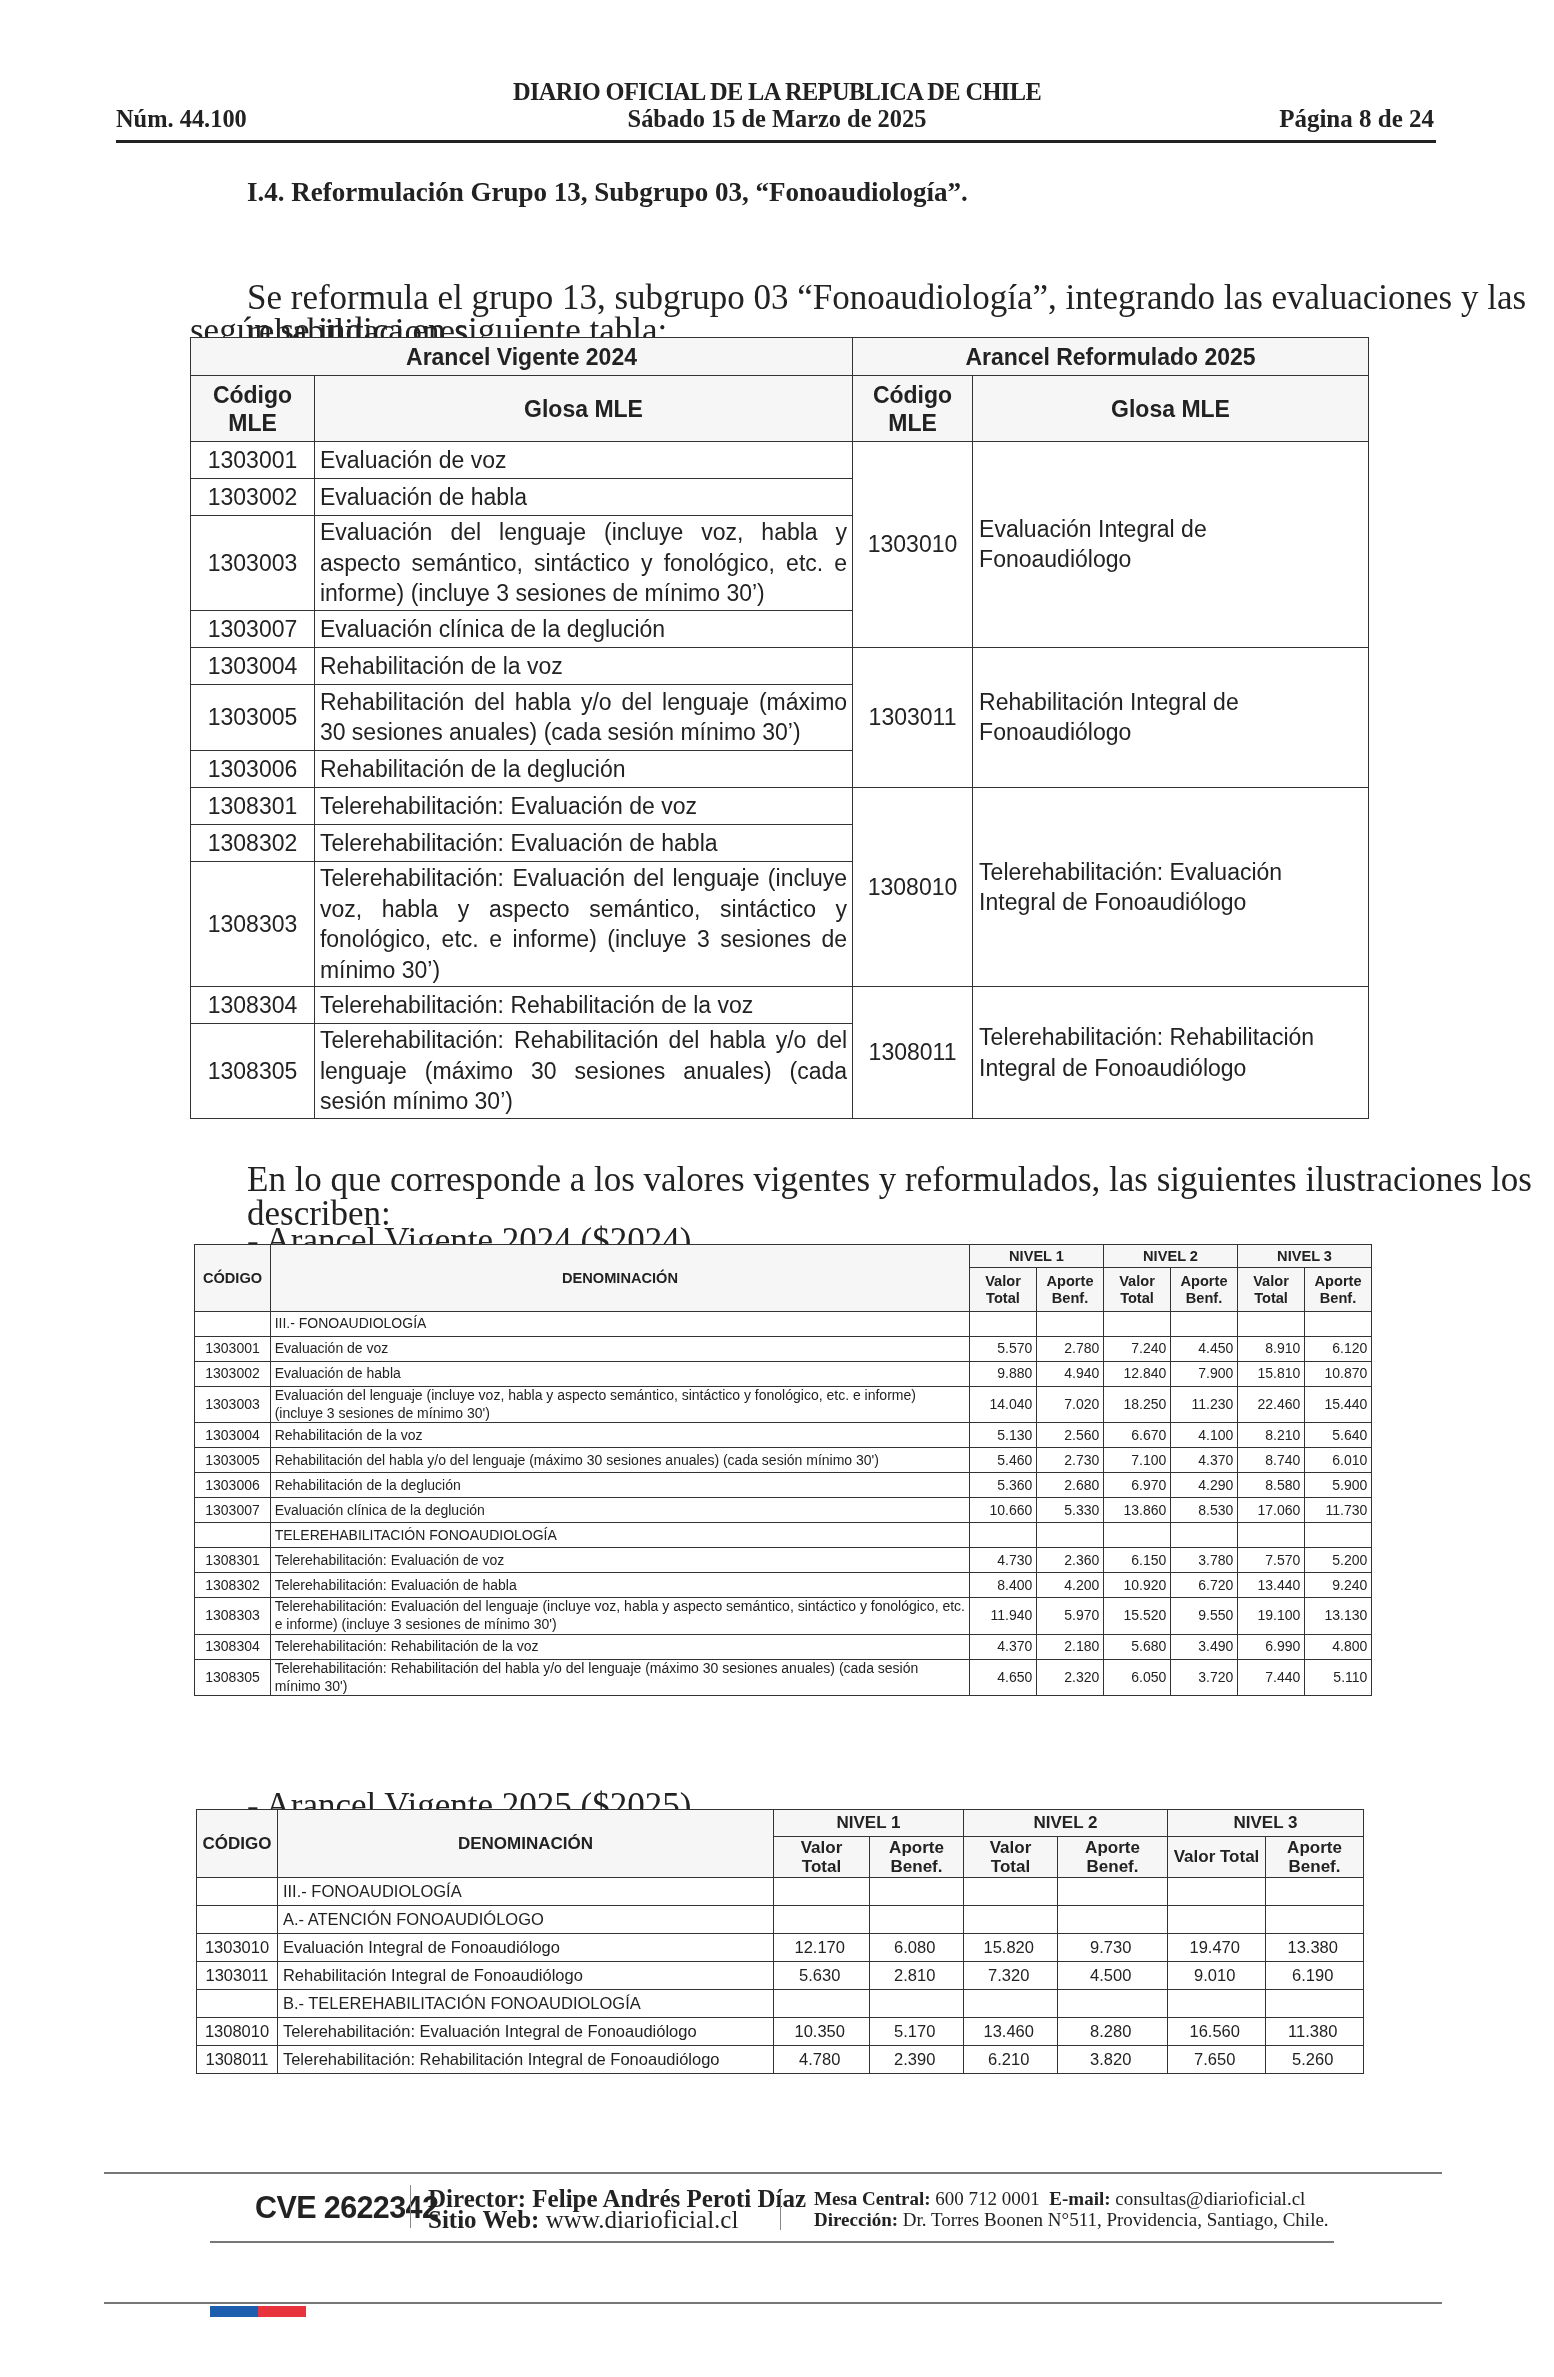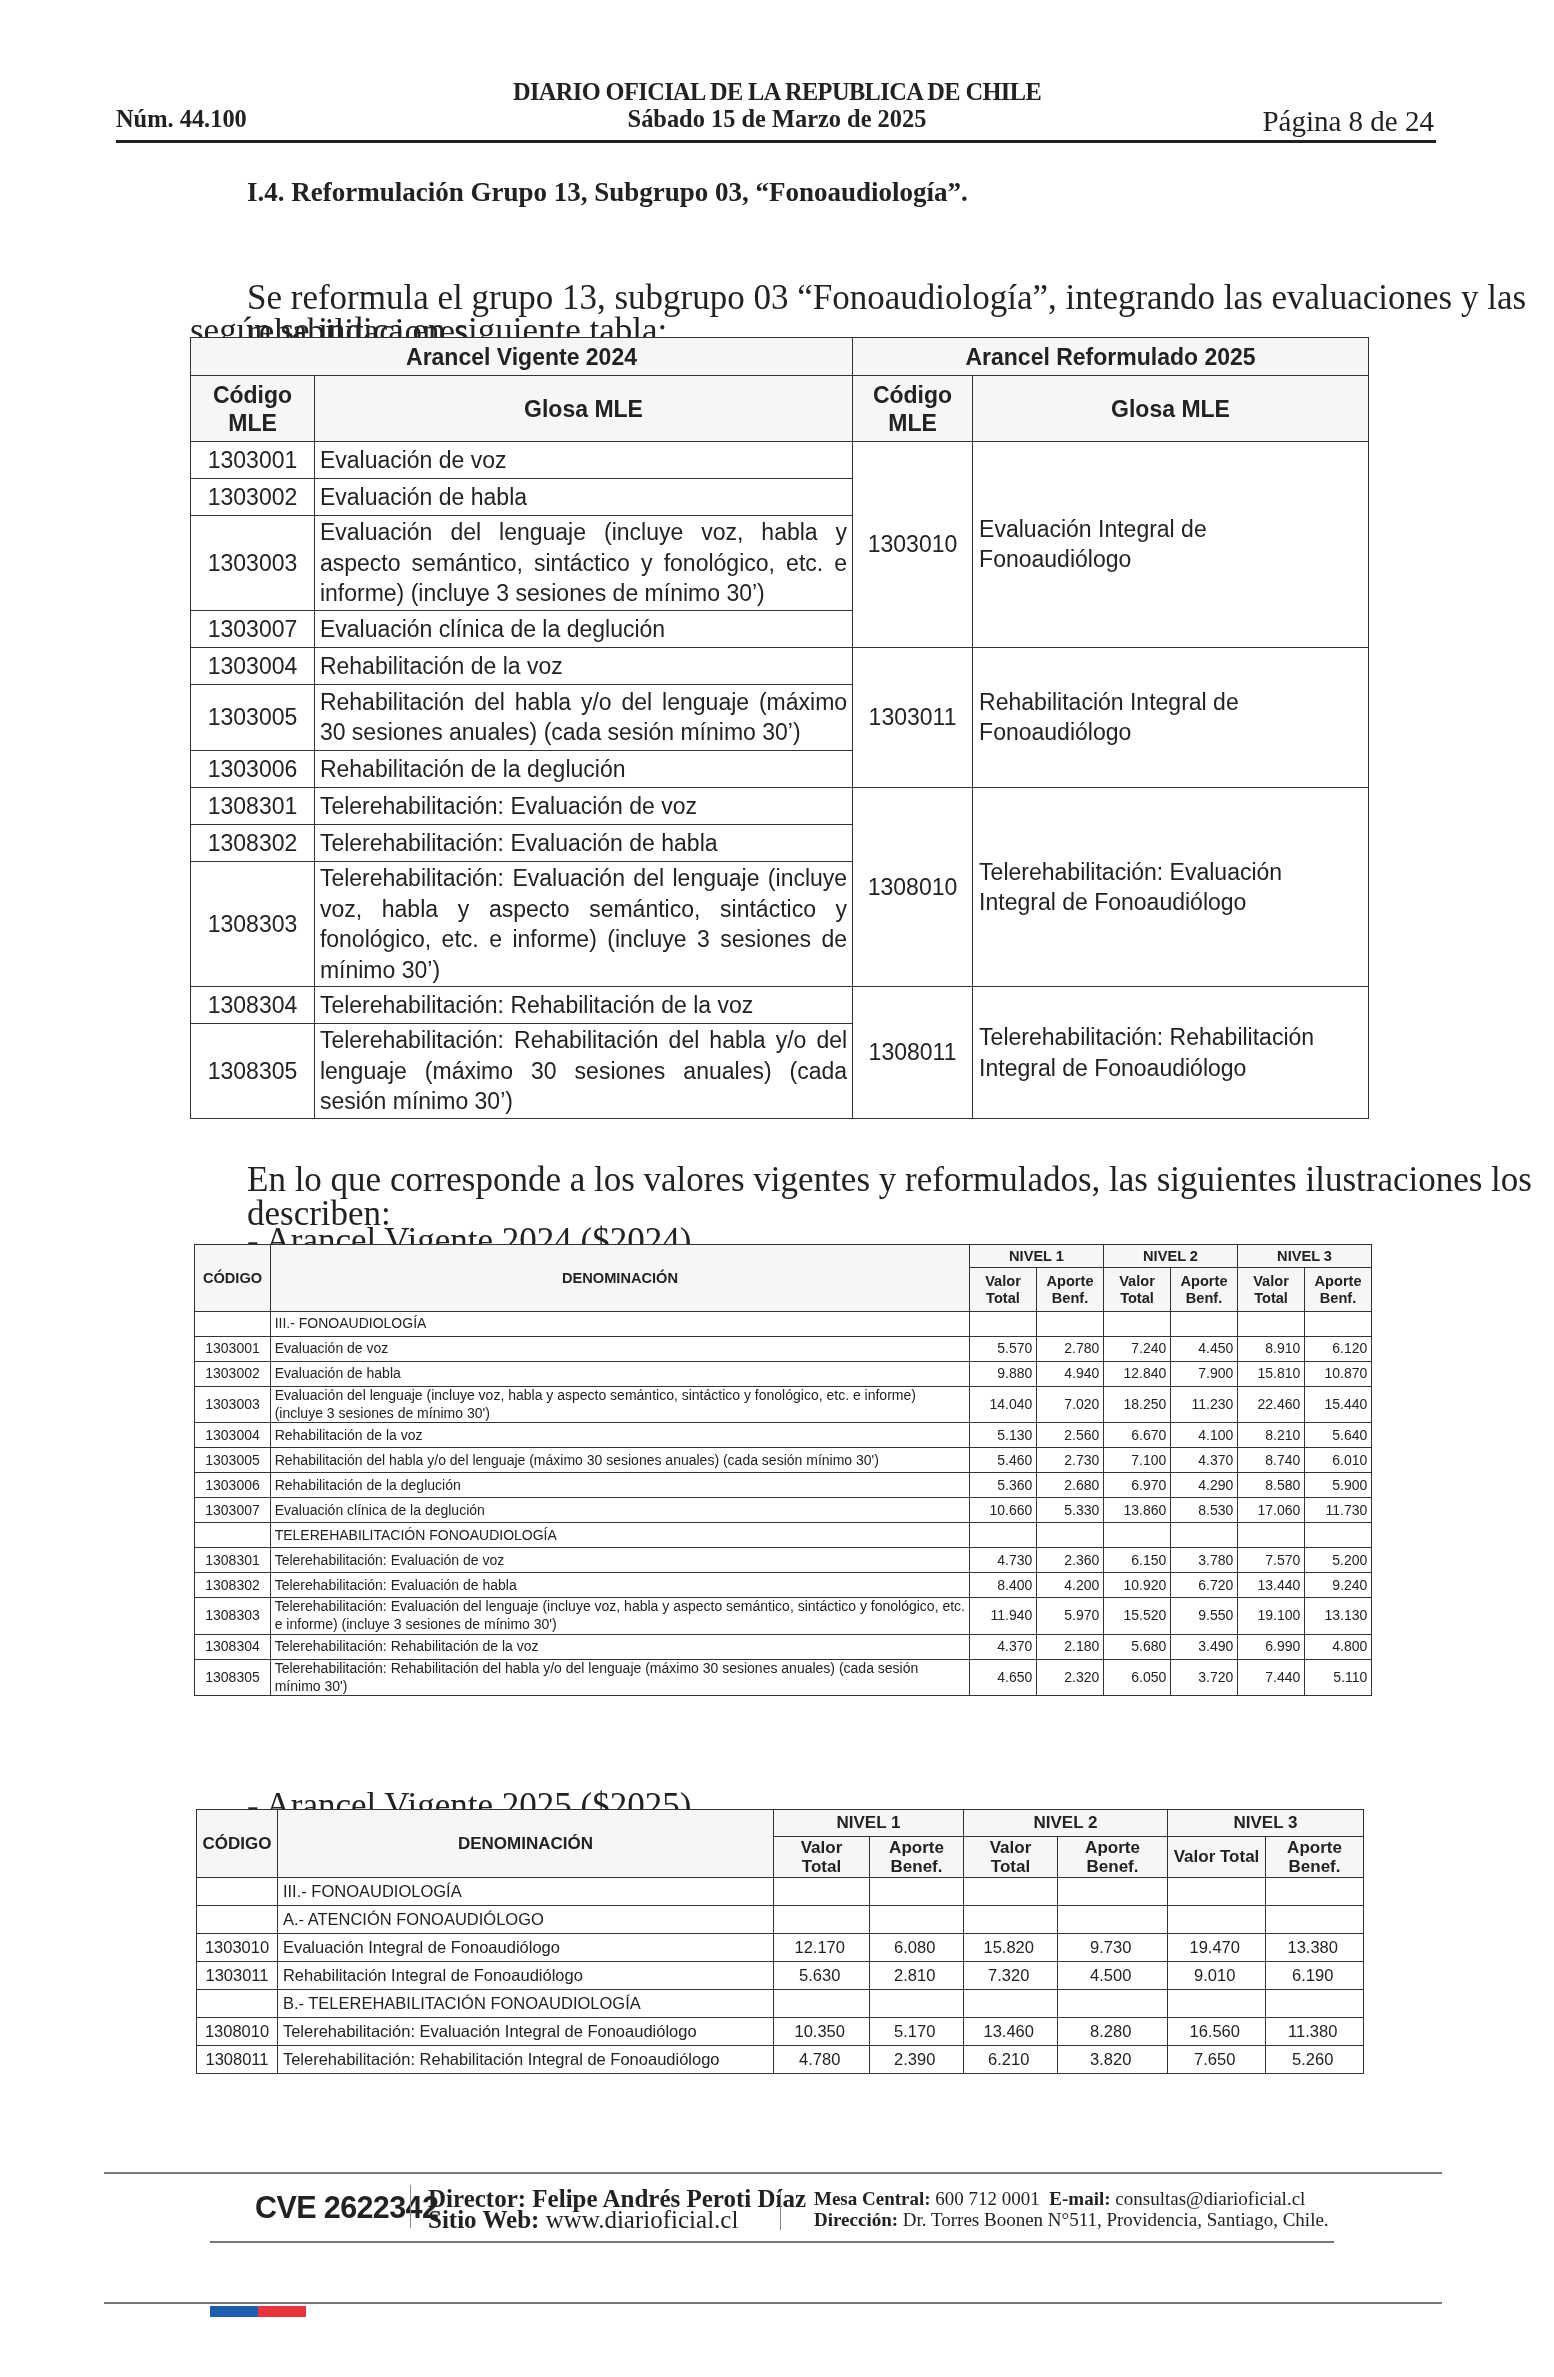--- a/index.html
+++ b/index.html
@@ -5,21 +5,21 @@
   html, body { margin:0; padding:0; background:#ffffff; }
   body { width:1554px; height:2377px; position:relative; overflow:hidden; color:#222; }
   .serif { font-family: "Liberation Serif", "DejaVu Serif", serif; }
   .sans { font-family: "Liberation Sans", "DejaVu Sans", sans-serif; }
   .abs { position:absolute; }
 
   
   .hdr-title { left:0; width:1554px; top:78px; text-align:center; font-size:24.4px; font-weight:bold; letter-spacing:-0.6px; }
   .hdr-num { left:116px; top:105px; font-size:24.4px; font-weight:bold; }
   .hdr-date { left:0; width:1554px; top:105px; text-align:center; font-size:24.4px; font-weight:bold; }
-  .hdr-page { right:120px; top:105px; font-size:29px; font-weight:normal;text-align:center; }
+  .hdr-page { right:120px; top:105px; font-size:25px; font-weight:bold;text-align:center; }
   .hdr-rule { left:116px; width:1320px; top:140px; height:3px; background:#222; }
 
   .section-title { left:247px; top:177px; font-size:27px; font-weight:bold; }
   .para { font-size:35px; line-height:34px;margin-top:44px; }
 
   
   table { border-collapse:collapse; position:absolute; table-layout:fixed; }
   td, th { border:1.2px solid #333; padding:0 4.9px; vertical-align:middle; }
   th { background:#f6f6f6; font-weight:bold; }
 

